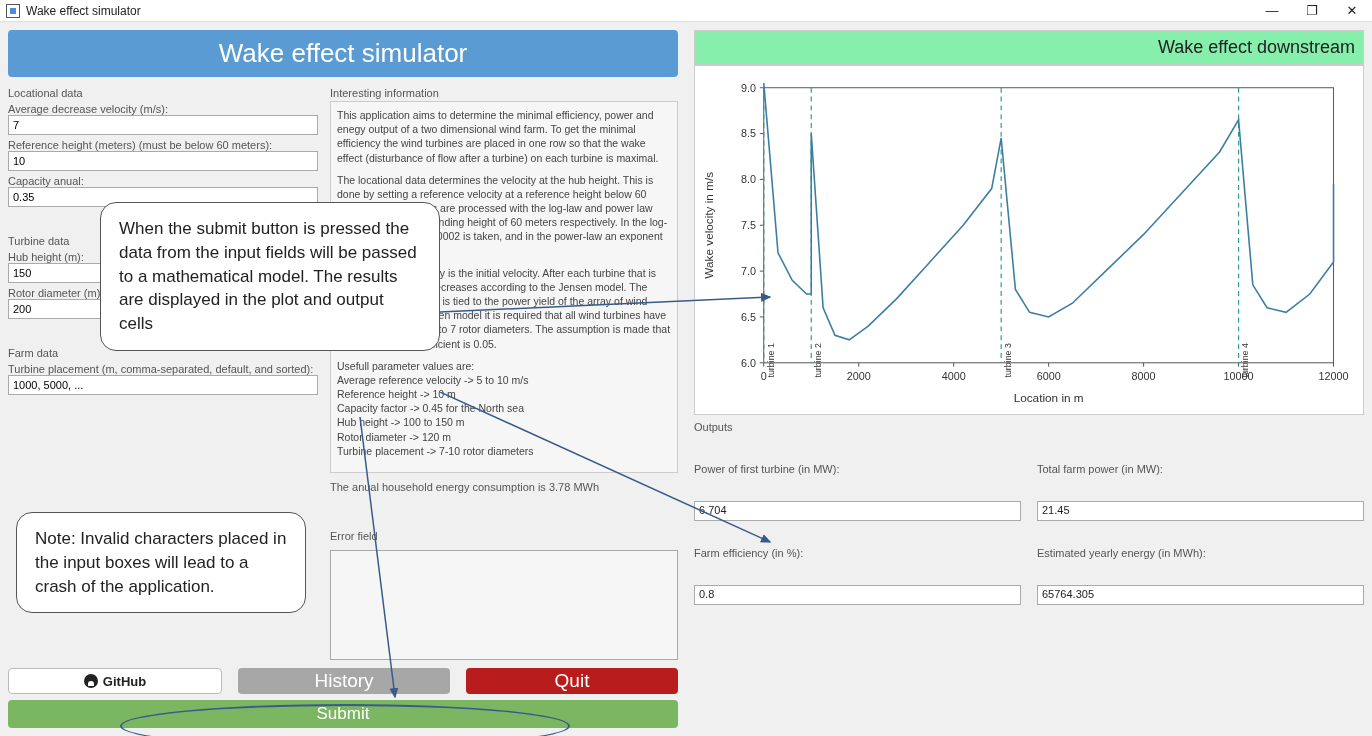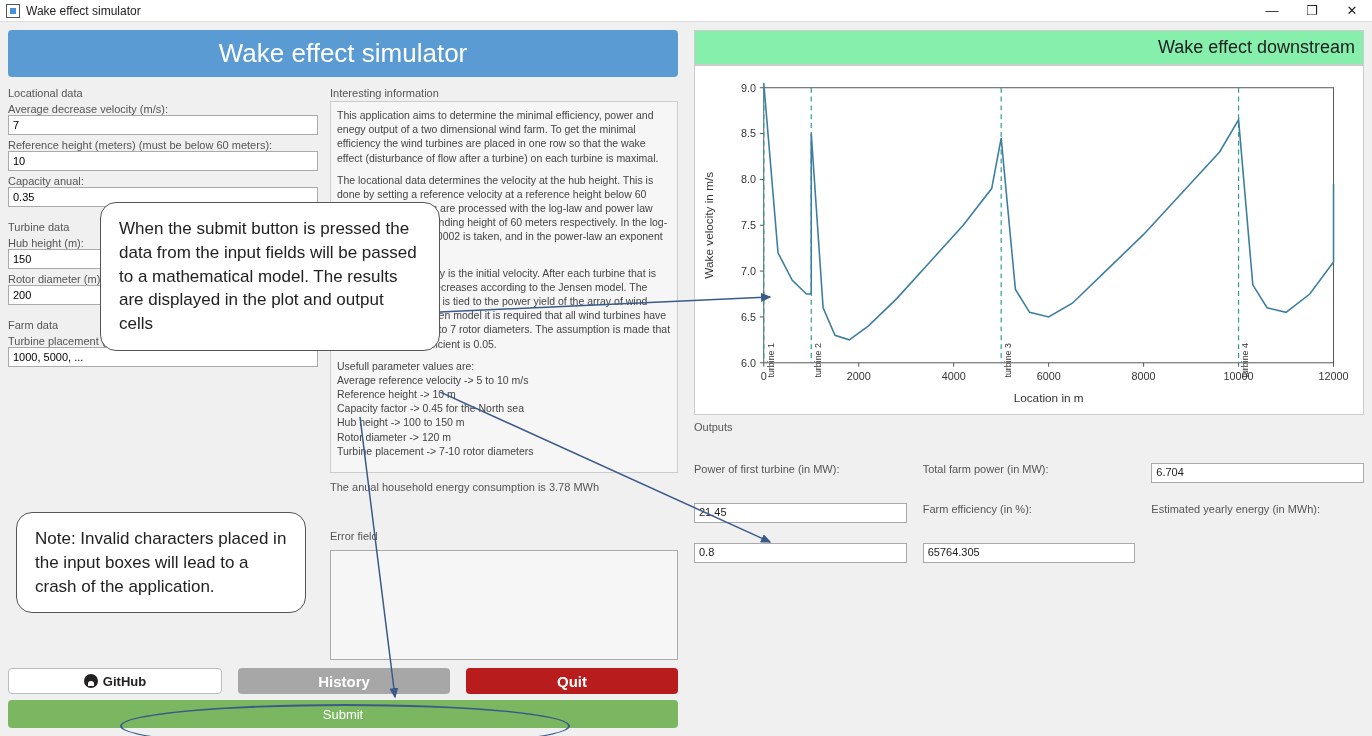--- a/index.html
+++ b/index.html
@@ -54,21 +54,21 @@
     text-align: center;
     padding: 8px 0;
     border-radius: 4px;
     margin-bottom: 10px;
   }
   .left-body {
     display: flex;
     flex: 1;
     gap: 12px;
   }
-  .col1 { width: 310px; display: flex; flex-direction: column; gap: 14px; }
+  .col1 { width: 310px; display: flex; flex-direction: column; gap: 28px; }
   .col2 { flex: 1; display: flex; flex-direction: column; }
   .group-label { font-size: 11px; color: #555; margin-bottom: 2px; }
   .field-label { font-size: 11px; color: #555; margin-top: 4px; }
   .text-input {
     width: 100%;
     height: 20px;
     border: 1px solid #aaa;
     background: #fff;
     font-size: 11px;
     padding: 0 4px;
@@ -91,60 +91,59 @@
   .button-row {
     display: flex;
     gap: 16px;
     margin-top: 8px;
   }
   .btn {
     flex: 1;
     height: 26px;
     border-radius: 4px;
     border: none;
-    font-size: 15px;
+    font-size: 19px;
     color: #fff;
     cursor: pointer;
     display: flex;
     align-items: center;
     justify-content: center;
-    font-weight: bold;
   }
   .btn-github { background: #fff; color: #222; border: 1px solid #bbb; font-weight: bold; font-size: 13px; }
   .btn-history { background: #a7a7a7; }
   .btn-quit { background: #b91c1c; }
   .btn-submit {
     width: 100%;
     height: 28px;
     background: #7bb661;
     color: #fff;
     border: none;
     border-radius: 4px;
-    font-size: 13px;
+    font-size: 17px;
     margin-top: 6px;
   }
   .chart-header {
     background: #86efac;
     text-align: right;
     font-size: 18px;
     padding: 6px 8px;
     border: 1px solid #ccc;
   }
   .chart-area {
     background: #fff;
     border: 1px solid #ccc;
     height: 350px;
     position: relative;
   }
   .chart-svg { width: 100%; height: 100%; }
   .outputs-label { font-size: 11px; color: #555; margin-top: 6px; }
   .outputs-grid {
     display: grid;
-    grid-template-columns: 1fr 1fr 1fr;
-    gap: 0 16px;
+    grid-template-columns: 1fr 1fr;
+    gap: 6px 16px;
     margin-top: 10px;
   }
   .out-label { font-size: 11px; color: #555; padding-top: 20px; }
   .out-field {
     border: 1px solid #aaa;
     background: #fff;
     height: 20px;
     font-size: 11px;
     padding: 2px 4px;
     margin-top: 20px;

